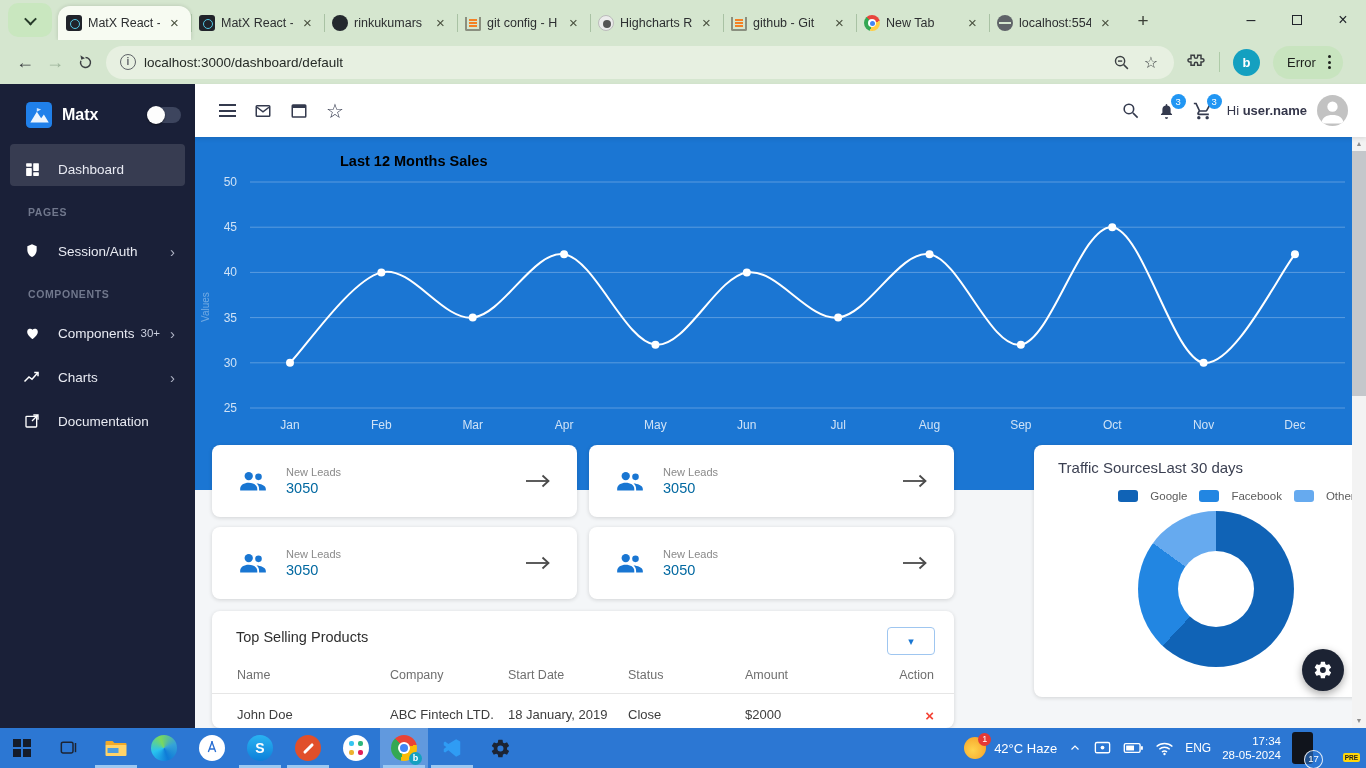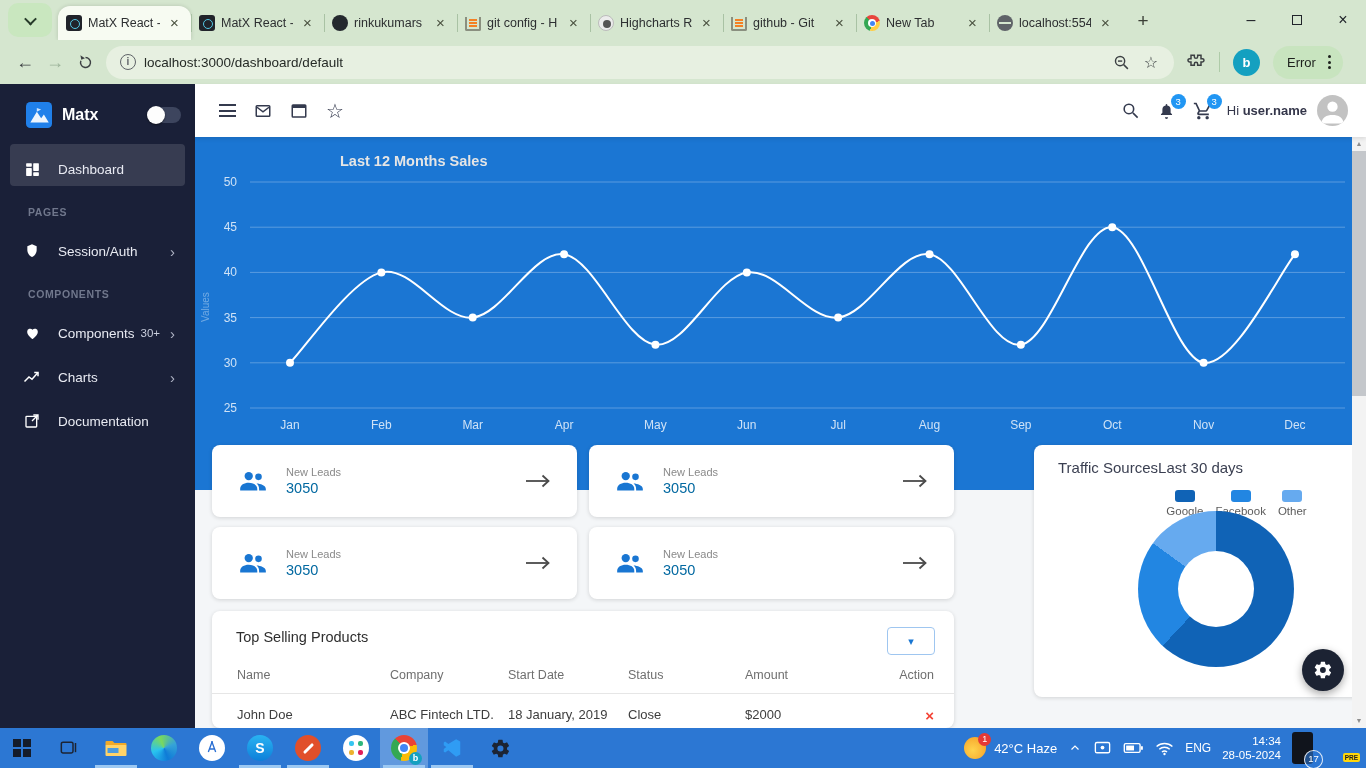--- a/index.html
+++ b/index.html
@@ -76,40 +76,40 @@
   .appbar-left{display:flex;align-items:center;margin-left:14px;gap:0;}
   .appbar-right{display:flex;align-items:center;margin-left:auto;margin-right:18px;}
   .badge{position:absolute;top:1px;right:-1px;min-width:15px;height:15px;border-radius:8px;background:#2196f3;color:#fff;font-size:9.5px;line-height:15px;text-align:center;padding:0 2px;}
   .greet{font-size:13px;color:#34364a;margin:0 10px 0 6px;white-space:nowrap;}
   .greet b{font-weight:bold;}
   .user-avatar{width:31px;height:31px;border-radius:50%;background:#c2c2c2;overflow:hidden;cursor:pointer;}
 
   
   .content{position:absolute;top:53px;left:0;width:1157px;height:591px;background:#f4f6f8;overflow:hidden;}
   .bluechart{position:absolute;left:0;top:0;width:1157px;height:353px;background:#1b76d3;}
-  .chart-title{position:absolute;left:145px;top:16px;color:#e5e5e5;font-size:14.5px;font-weight:bold;}
+  .chart-title{position:absolute;left:145px;top:16px;color:#000000;font-size:14.5px;font-weight:bold;}
   #sales-svg{position:absolute;left:0;top:0;}
   .gridline{stroke:rgba(255,255,255,.28);stroke-width:1;}
   .ytick,.xtick{fill:#cfe2f6;font-size:12px;font-family:"Liberation Sans",sans-serif;}
   .ylabel{fill:rgba(255,255,255,.38);font-size:10px;}
   .sales-line{fill:none;stroke:#fff;stroke-width:2;}
   .sales-dot{fill:#fff;}
 
   .card{position:absolute;background:#fff;border-radius:8px;box-shadow:0 1px 4px rgba(0,0,0,.14);}
   .lead-card{width:365px;height:72px;display:flex;align-items:center;padding:0 26px;cursor:pointer;}
   .lead-ico{color:#1976d2;margin-right:18px;display:flex;}
   .lead-texts{flex:1;}
   .lead-title{font-size:11px;color:#8a8a8a;}
   .lead-value{font-size:14.5px;color:#0369a1;margin-top:2px;}
   .lead-arrow{color:#4a4a4a;display:flex;cursor:pointer;}
 
   .traffic-card{left:792px;top:308px;width:405px;height:252px;margin-left:47px;}
   .traffic-head{padding:14px 0 0 24px;font-size:15px;color:#3a3f51;font-weight:500;}
   .legend-row{display:flex;justify-content:center;gap:12px;margin-top:14px;}
-  .legend-item{display:flex;align-items:center;gap:3px;font-size:11.5px;color:#5c5c5c;flex-direction:column;}
+  .legend-item{display:flex;align-items:center;gap:12px;font-size:11.5px;color:#5c5c5c;}
   .legend-swatch{width:20px;height:12px;border-radius:3px;}
   .donut{position:absolute;left:104px;top:66px;width:156px;height:156px;border-radius:50%;}
   .donut-hole{position:absolute;left:40px;top:40px;width:76px;height:76px;border-radius:50%;background:#fff;}
 
   .products-card{left:17px;top:474px;width:742px;height:117px;overflow:hidden;}
   .products-title{position:absolute;left:24px;top:18px;font-size:14.5px;color:#2e2e2e;font-weight:500;}
   .products-select{position:absolute;right:19px;top:16px;width:48px;height:28px;border:1px solid #9fc6f0;border-radius:4px;background:#fff;color:#1976d2;font-size:11px;cursor:pointer;}
   .ptable-head,.ptable-row{position:absolute;left:0;width:742px;display:flex;padding:0 20px 0 25px;}
   .ptable-head{top:57px;font-size:12.5px;color:#6f6f6f;}
   .ptable-row{top:96px;font-size:13px;color:#3d3d3d;}
@@ -693,21 +693,21 @@
           </svg>
         </span>
       <span class="tray-ico">
           <svg width="19" height="15" viewBox="0 0 24 18">
             <path d="M2 6.5a15 15 0 0 1 20 0M5.4 10a10 10 0 0 1 13.2 0M8.8 13.4a5 5 0 0 1 6.4 0" fill="none" stroke="#fff" stroke-width="1.8"></path>
             <circle cx="12" cy="16" r="1.5" fill="#fff"></circle>
           </svg>
         </span>
       <span class="lang">ENG</span>
       <span class="clock">
-        <div>14:34</div>
+        <div>17:34</div>
         <div>28-05-2024</div>
       </span>
       <span class="notifbox">
         <i></i>
           <i></i>
           <i></i>
         <span class="notif-count">17</span>
       </span>
       <span class="copilot">
         <span class="orb"></span>

